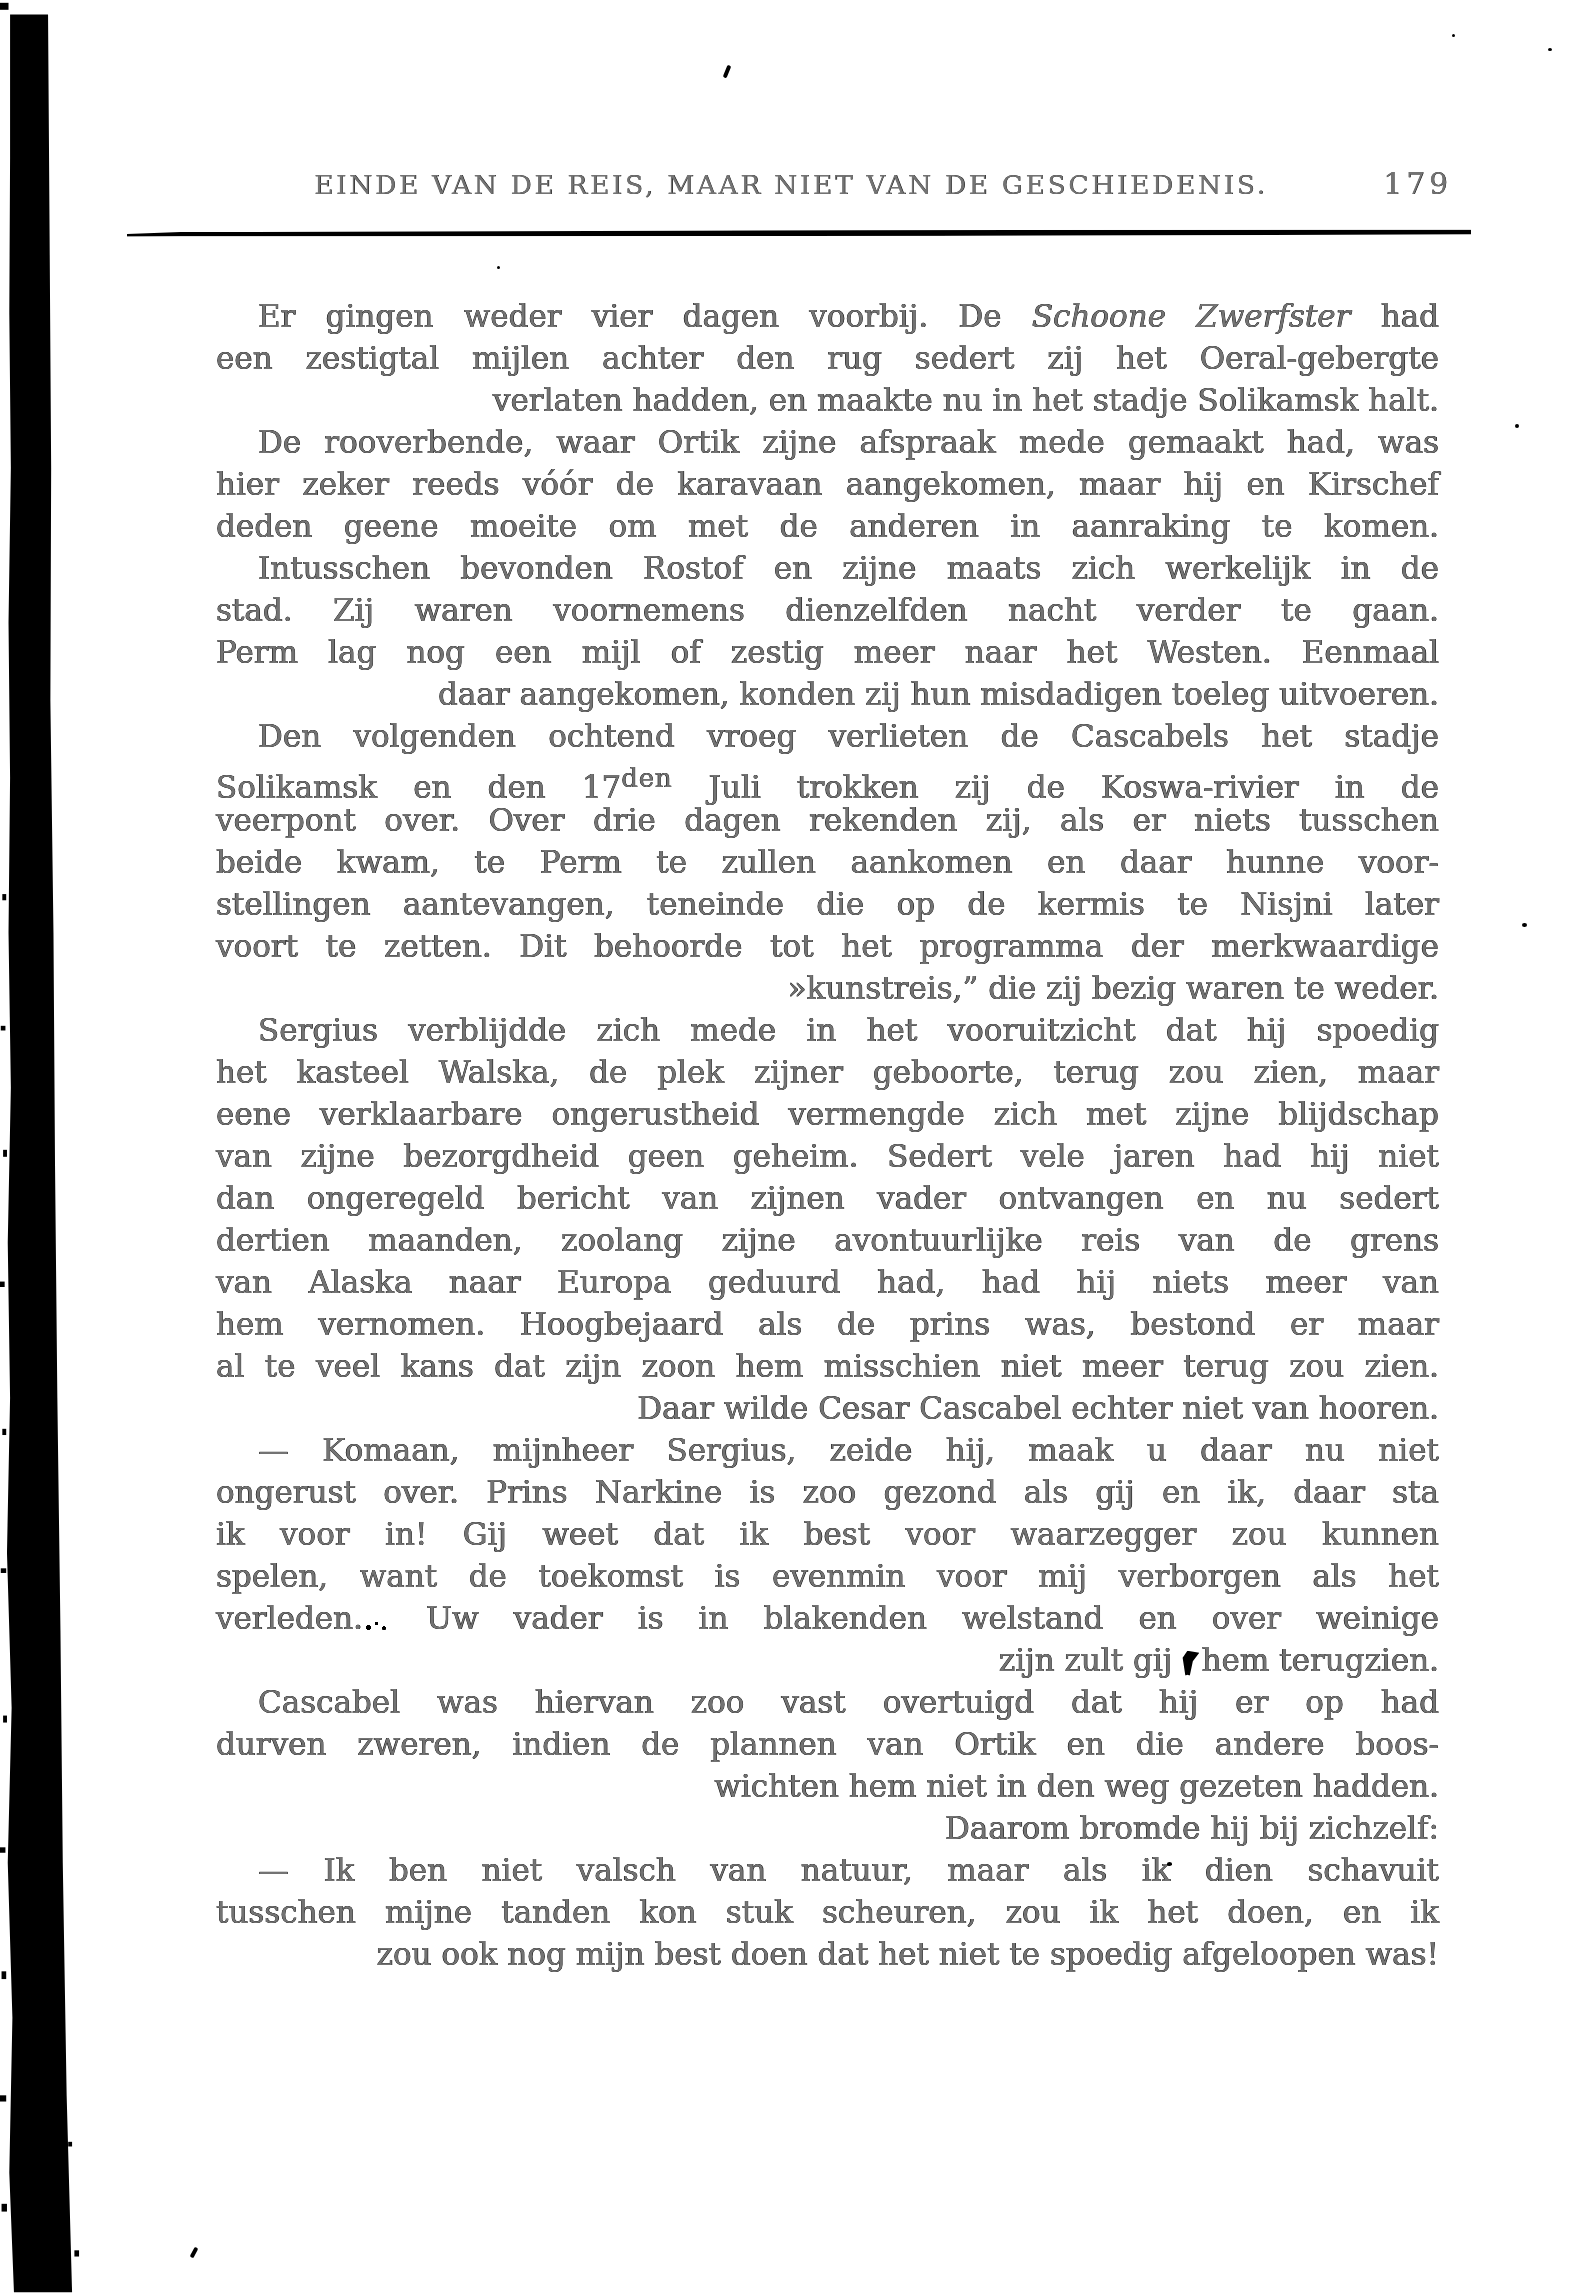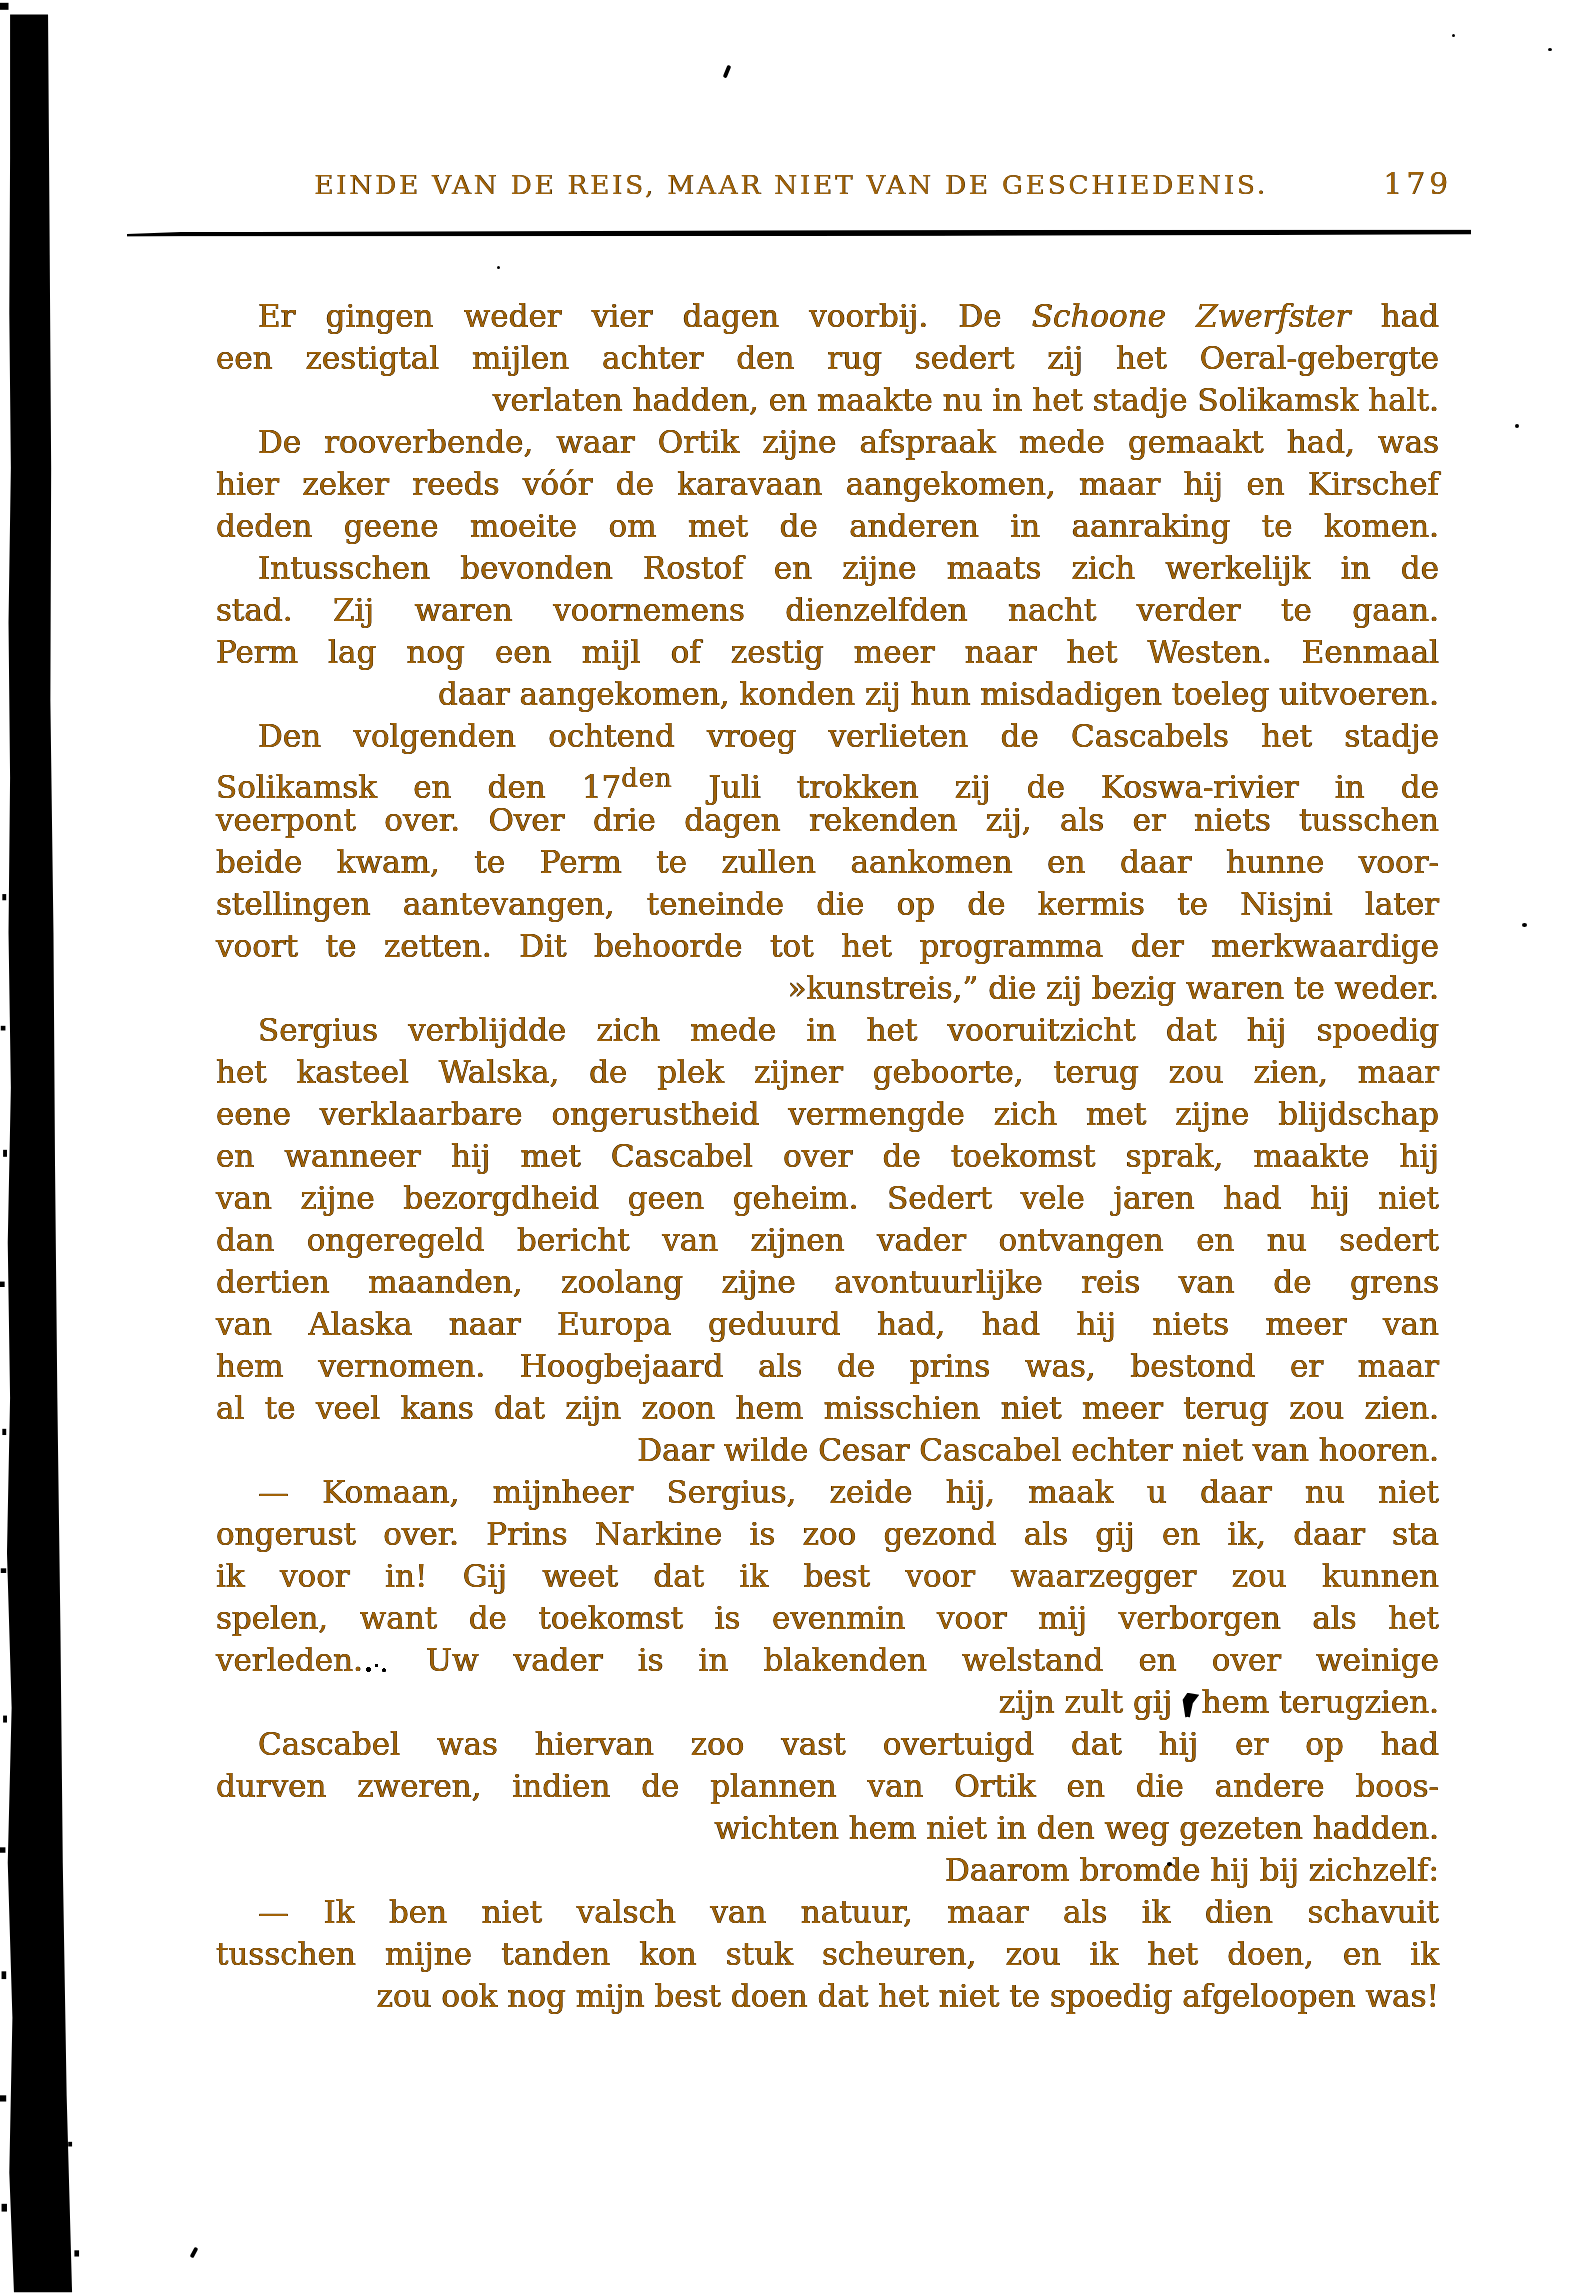--- a/index.html
+++ b/index.html
@@ -2,21 +2,21 @@
 <html style="font-size:12.4px"><head>
 <meta charset="utf-8">
 <style>
   html,body{margin:0;padding:0;background:#777;}
   .sheet{
     position:relative;
     width:1592px;height:2295px;
     background:#ffffff;
     overflow:hidden;
     font-family:"DejaVu Serif","Liberation Serif",serif;
-    color:#a16207;
+    color:#737373;
   }
   
   .spine{position:absolute;left:0;top:0;}
   
   .running-head{
     position:absolute;left:314px;top:169px;
     font-size:26.4px;letter-spacing:2.7px;
     text-shadow:0.4px 0 0 #000;
     white-space:nowrap;
   }
@@ -110,21 +110,20 @@
       <div class="line j ind"><span>Den volgenden ochtend vroeg verlieten de Cascabels het stadje</span></div>
       <div class="line j"><span>Solikamsk en den 17</span><span class="sup">den</span><span> Juli trokken zij de Koswa-rivier in de</span></div>
       <div class="line j"><span>veerpont over.  Over drie dagen rekenden zij, als er niets tusschen</span></div>
       <div class="line j"><span>beide kwam, te Perm te zullen aankomen en daar hunne voor-</span></div>
       <div class="line j"><span>stellingen aantevangen, teneinde die op de kermis te Nisjni later</span></div>
       <div class="line j"><span>voort te zetten. Dit behoorde tot het programma der merkwaardige</span></div>
       <div class="line"><span>»kunstreis,” die zij bezig waren te weder.</span></div>
       <div class="line j ind"><span>Sergius verblijdde zich mede in het vooruitzicht dat hij spoedig</span></div>
       <div class="line j"><span>het kasteel Walska, de plek zijner geboorte, terug zou zien, maar</span></div>
       <div class="line j"><span>eene verklaarbare ongerustheid vermengde zich met zijne blijdschap</span></div>
-      <div class="line j"><span>en wanneer hij met Cascabel over de toekomst sprak, maakte hij</span></div>
       <div class="line j"><span>van zijne bezorgdheid geen geheim.  Sedert vele jaren had hij niet</span></div>
       <div class="line j"><span>dan ongeregeld bericht van zijnen vader ontvangen en nu sedert</span></div>
       <div class="line j"><span>dertien maanden, zoolang zijne avontuurlijke reis van de grens</span></div>
       <div class="line j"><span>van Alaska naar Europa geduurd had, had hij niets meer van</span></div>
       <div class="line j"><span>hem vernomen.  Hoogbejaard als de prins was, bestond er maar</span></div>
       <div class="line j"><span>al te veel kans dat zijn zoon hem misschien niet meer terug zou zien.</span></div>
       <div class="line ind"><span>Daar wilde Cesar Cascabel echter niet van hooren.</span></div>
       <div class="line j ind"><span>— Komaan, mijnheer Sergius, zeide hij, maak u daar nu niet</span></div>
       <div class="line j"><span>ongerust over. Prins Narkine is zoo gezond als gij en ik, daar sta</span></div>
       <div class="line j"><span>ik voor in! Gij weet dat ik best voor waarzegger zou kunnen</span></div>

